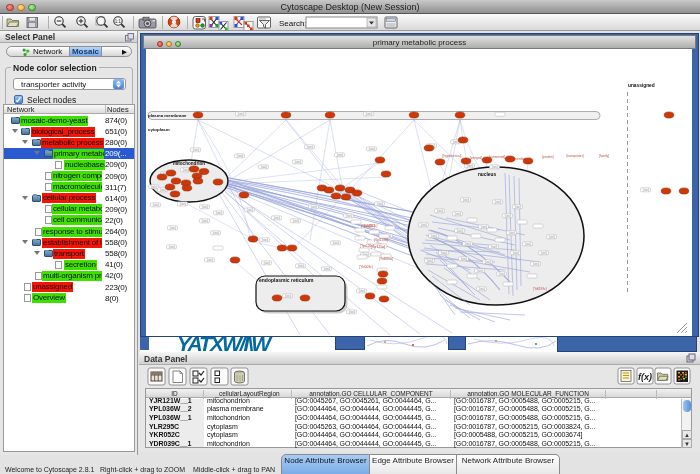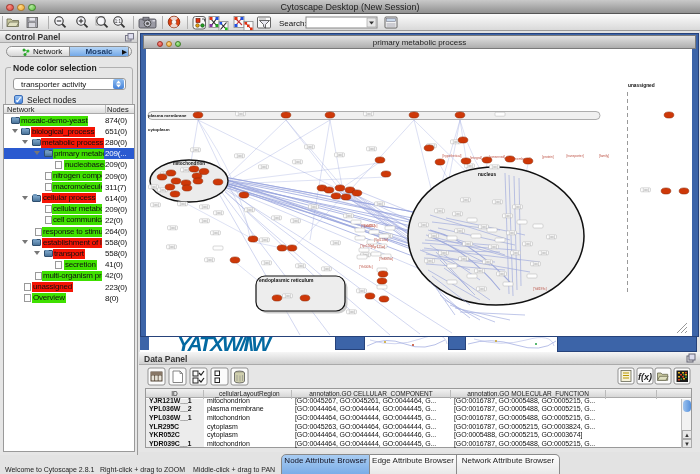--- a/index.html
+++ b/index.html
@@ -5,21 +5,21 @@
 html,body{width:700px;height:474px;overflow:hidden;font-family:"Liberation Sans",sans-serif;background:#e3e3e3;}
 .abs{position:absolute;}
 #titlebar{position:absolute;left:0;top:0;width:700px;height:14px;background:linear-gradient(#c9c9c9,#909090);border-bottom:1px solid #555;}
 #titlebar .t{position:absolute;width:700px;text-align:center;top:2px;font-size:9px;color:#222;}
 .light{position:absolute;top:3.5px;width:7.5px;height:7.5px;border-radius:50%;}
 #toolbar{position:absolute;left:0;top:14px;width:700px;height:17px;background:linear-gradient(#fbfbfb,#d9d9d9);border-bottom:1px solid #9a9a9a;}
 #cpanel{position:absolute;left:0;top:31px;width:138px;height:424px;background:#e6e6e6;border-right:1px solid #9a9a9a;}
 #cphead{position:absolute;left:0;top:0;width:137px;height:12px;background:linear-gradient(#f6f6f6,#cfcfcf);border-bottom:1px solid #aaa;}
 #cphead .t{position:absolute;left:5px;top:1px;font-size:8.5px;font-weight:bold;color:#333;}
 #tabs{position:absolute;left:6px;top:14.5px;width:126px;height:11px;border:1px solid #8f8f8f;border-radius:6px;background:linear-gradient(#fefefe,#d6d6d6);}
-#tabM{position:absolute;left:62px;top:0;width:60px;height:9px;background:linear-gradient(#b5d5f6,#74a9e8);border-left:1px solid #8f8f8f;border-right:1px solid #8f8f8f;text-align:center;font-size:8px;font-weight:bold;color:#1c3c6a;line-height:9px;}
+#tabM{position:absolute;left:62px;top:0;width:33px;height:9px;background:linear-gradient(#b5d5f6,#74a9e8);border-left:1px solid #8f8f8f;border-right:1px solid #8f8f8f;text-align:center;font-size:8px;font-weight:bold;color:#1c3c6a;line-height:9px;}
 #tabN{position:absolute;left:26px;top:0.5px;font-size:8px;color:#111;}
 #tabA{position:absolute;right:4px;top:1px;font-size:6.5px;color:#111;}
 #gbox{position:absolute;left:5px;top:36px;width:128px;height:65px;border:1px solid #b0b0b0;border-radius:3px;}
 #gbox .gt{position:absolute;left:5px;top:-5px;background:#e6e6e6;padding:0 2px;font-size:8.5px;font-weight:bold;color:#222;}
 #combo{position:absolute;left:7px;top:10px;width:113px;height:12px;background:#fff;border:1px solid #999;border-radius:3px;font-size:8px;color:#111;line-height:11px;padding-left:7px;}
 #combo .step{position:absolute;right:1px;top:0px;width:11px;height:10px;background:linear-gradient(#8cbcf2,#4682d8);border-radius:2px;margin-top:0px;}
 #cbx{position:absolute;left:8px;top:27px;width:9px;height:9px;background:linear-gradient(#9ac2f0,#4e88dc);border:1px solid #3a6db8;border-radius:2px;color:#fff;font-size:9px;line-height:8px;font-weight:bold;text-align:center;}
 #cbl{position:absolute;left:21px;top:27px;font-size:8.5px;color:#111;}
 #treebox{position:absolute;left:3px;top:73px;width:132px;height:348px;background:#fff;border:1px solid #9a9a9a;}
 #treehead{position:absolute;left:0;top:0;width:130px;height:9px;background:linear-gradient(#fafafa,#dcdcdc);border-bottom:1px solid #aaa;font-size:7.5px;color:#222;}
@@ -148,21 +148,21 @@
 <g>
 <rect x="385" y="3" width="12" height="11" rx="1" fill="#f2f2f2" stroke="#555" stroke-width="0.9"></rect>
 <rect x="386.5" y="4.5" width="9" height="3" fill="#c8d8ea" stroke="#667" stroke-width="0.5"></rect>
 <line x1="386.5" y1="10" x2="395.5" y2="10" stroke="#889" stroke-width="0.7"></line>
 <line x1="386.5" y1="12" x2="395.5" y2="12" stroke="#889" stroke-width="0.7"></line>
 </g>
 </svg>
 </div>
 <div id="cpanel">
  <div id="cphead">
-      <div class="t">Control Panel</div>
+      <div class="t">Select Panel</div>
       <svg class="abs" style="right:3px;top:2px;" width="9" height="9" viewBox="0 0 9 9">
         <rect x="0.5" y="2.5" width="5.5" height="5.5" fill="none" stroke="#778" stroke-width="1"></rect>
         <rect x="3" y="0.5" width="5.5" height="5.5" fill="#dde" stroke="#778" stroke-width="1"></rect>
       </svg>
     </div>
  <div id="tabs">
       <svg class="abs" style="left:15px;top:1.5px;" width="8" height="8" viewBox="0 0 8 8">
         <circle cx="2" cy="2" r="1.5" fill="#2aa42a"></circle>
         <circle cx="6" cy="3" r="1.5" fill="#35c435"></circle>
         <circle cx="3" cy="6.5" r="1.5" fill="#2aa42a"></circle>

